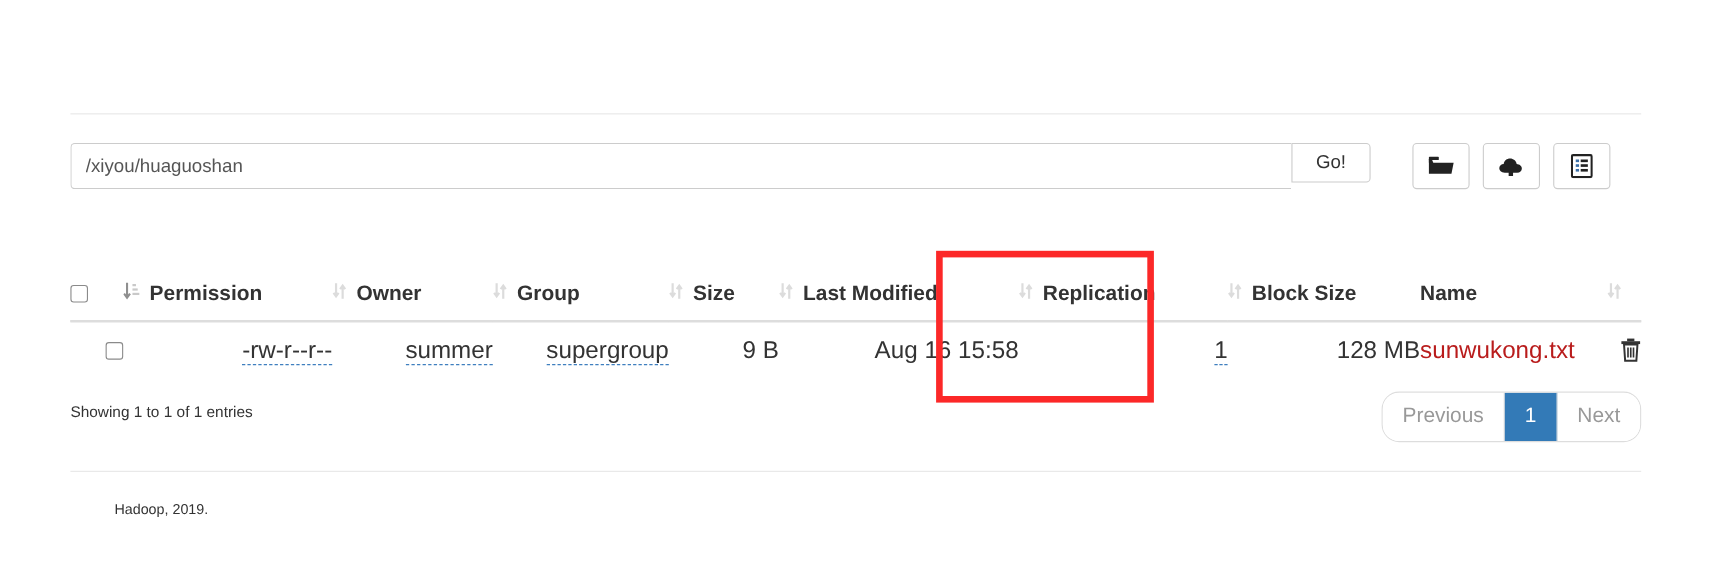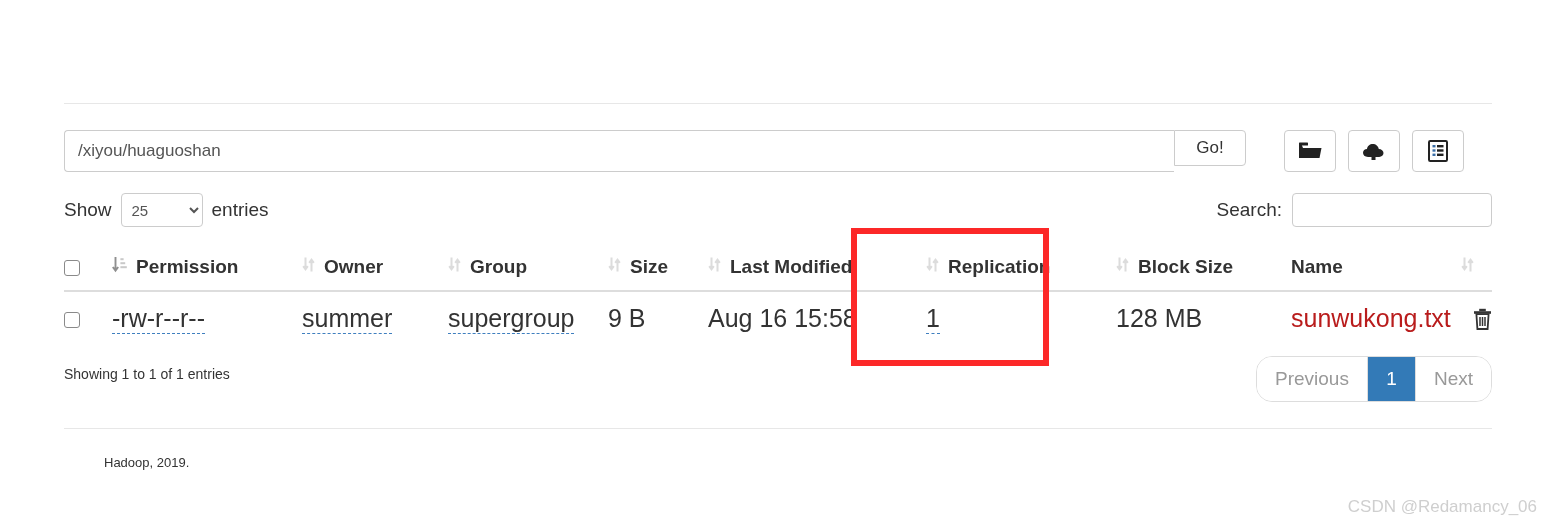--- a/index.html
+++ b/index.html
@@ -148,25 +148,26 @@
     text-align: left;
     font-size: 19px;
     font-weight: bold;
     color: #333333;
     padding: 8px 0 12px 0;
     border-bottom: 2px solid #dddddd;
     vertical-align: middle;
     white-space: nowrap;
   }
   .dtable td {
-    font-size: 25px;
+    font-size: 22px;
     color: #333333;
     padding: 12px 0 12px 0;
     vertical-align: middle;
     white-space: nowrap;
+    text-align: right;
   }
   .th-inner { display: flex; align-items: center; gap: 9px; }
   .sort-icon { flex: 0 0 auto; opacity: 1; }
   .col-check  { width: 48px; }
   .col-perm   { width: 190px; }
   .col-owner  { width: 146px; }
   .col-group  { width: 160px; }
   .col-size   { width: 100px; }
   .col-mod    { width: 218px; }
   .col-repl   { width: 190px; }
@@ -316,34 +317,20 @@
             <rect x="4.5" y="9.3" width="3" height="2.4" fill="#3b6fa8"></rect>
             <rect x="9" y="9.3" width="6.5" height="2.4" fill="#222"></rect>
             <rect x="4.5" y="13.6" width="3" height="2.4" fill="#3b6fa8"></rect>
             <rect x="9" y="13.6" width="6.5" height="2.4" fill="#222"></rect>
           </svg>
         </span>
       </button>
     </div>
   </div>
 
-  <div class="controls">
-    <div class="show-entries">
-      <span>Show</span>
-      <select class="entries-select">
-        <option>25</option>
-      </select>
-      <span>entries</span>
-    </div>
-
-    <div class="search-wrap">
-      <span>Search:</span>
-      <input class="search-input" type="text" value="" style="">
-    </div>
-  </div>
 
   <table class="dtable">
     <thead>
       <tr>
         <th class="col-check">
           <span class="chk"></span>
         </th>
         <th class="col-perm">
           <span class="th-inner">
             <span class="sort-icon">
@@ -482,15 +469,14 @@
       <button class="pg-btn active">1</button>
       <button class="pg-btn">Next</button>
     </div>
   </div>
 
   <div class="footer-rule"></div>
   <div class="footer-text">Hadoop, 2019.</div>
 
   <div class="annotation-box"></div>
 
-  <div class="watermark">CSDN @Redamancy_06</div>
 
 </div>
 
 </body></html>

